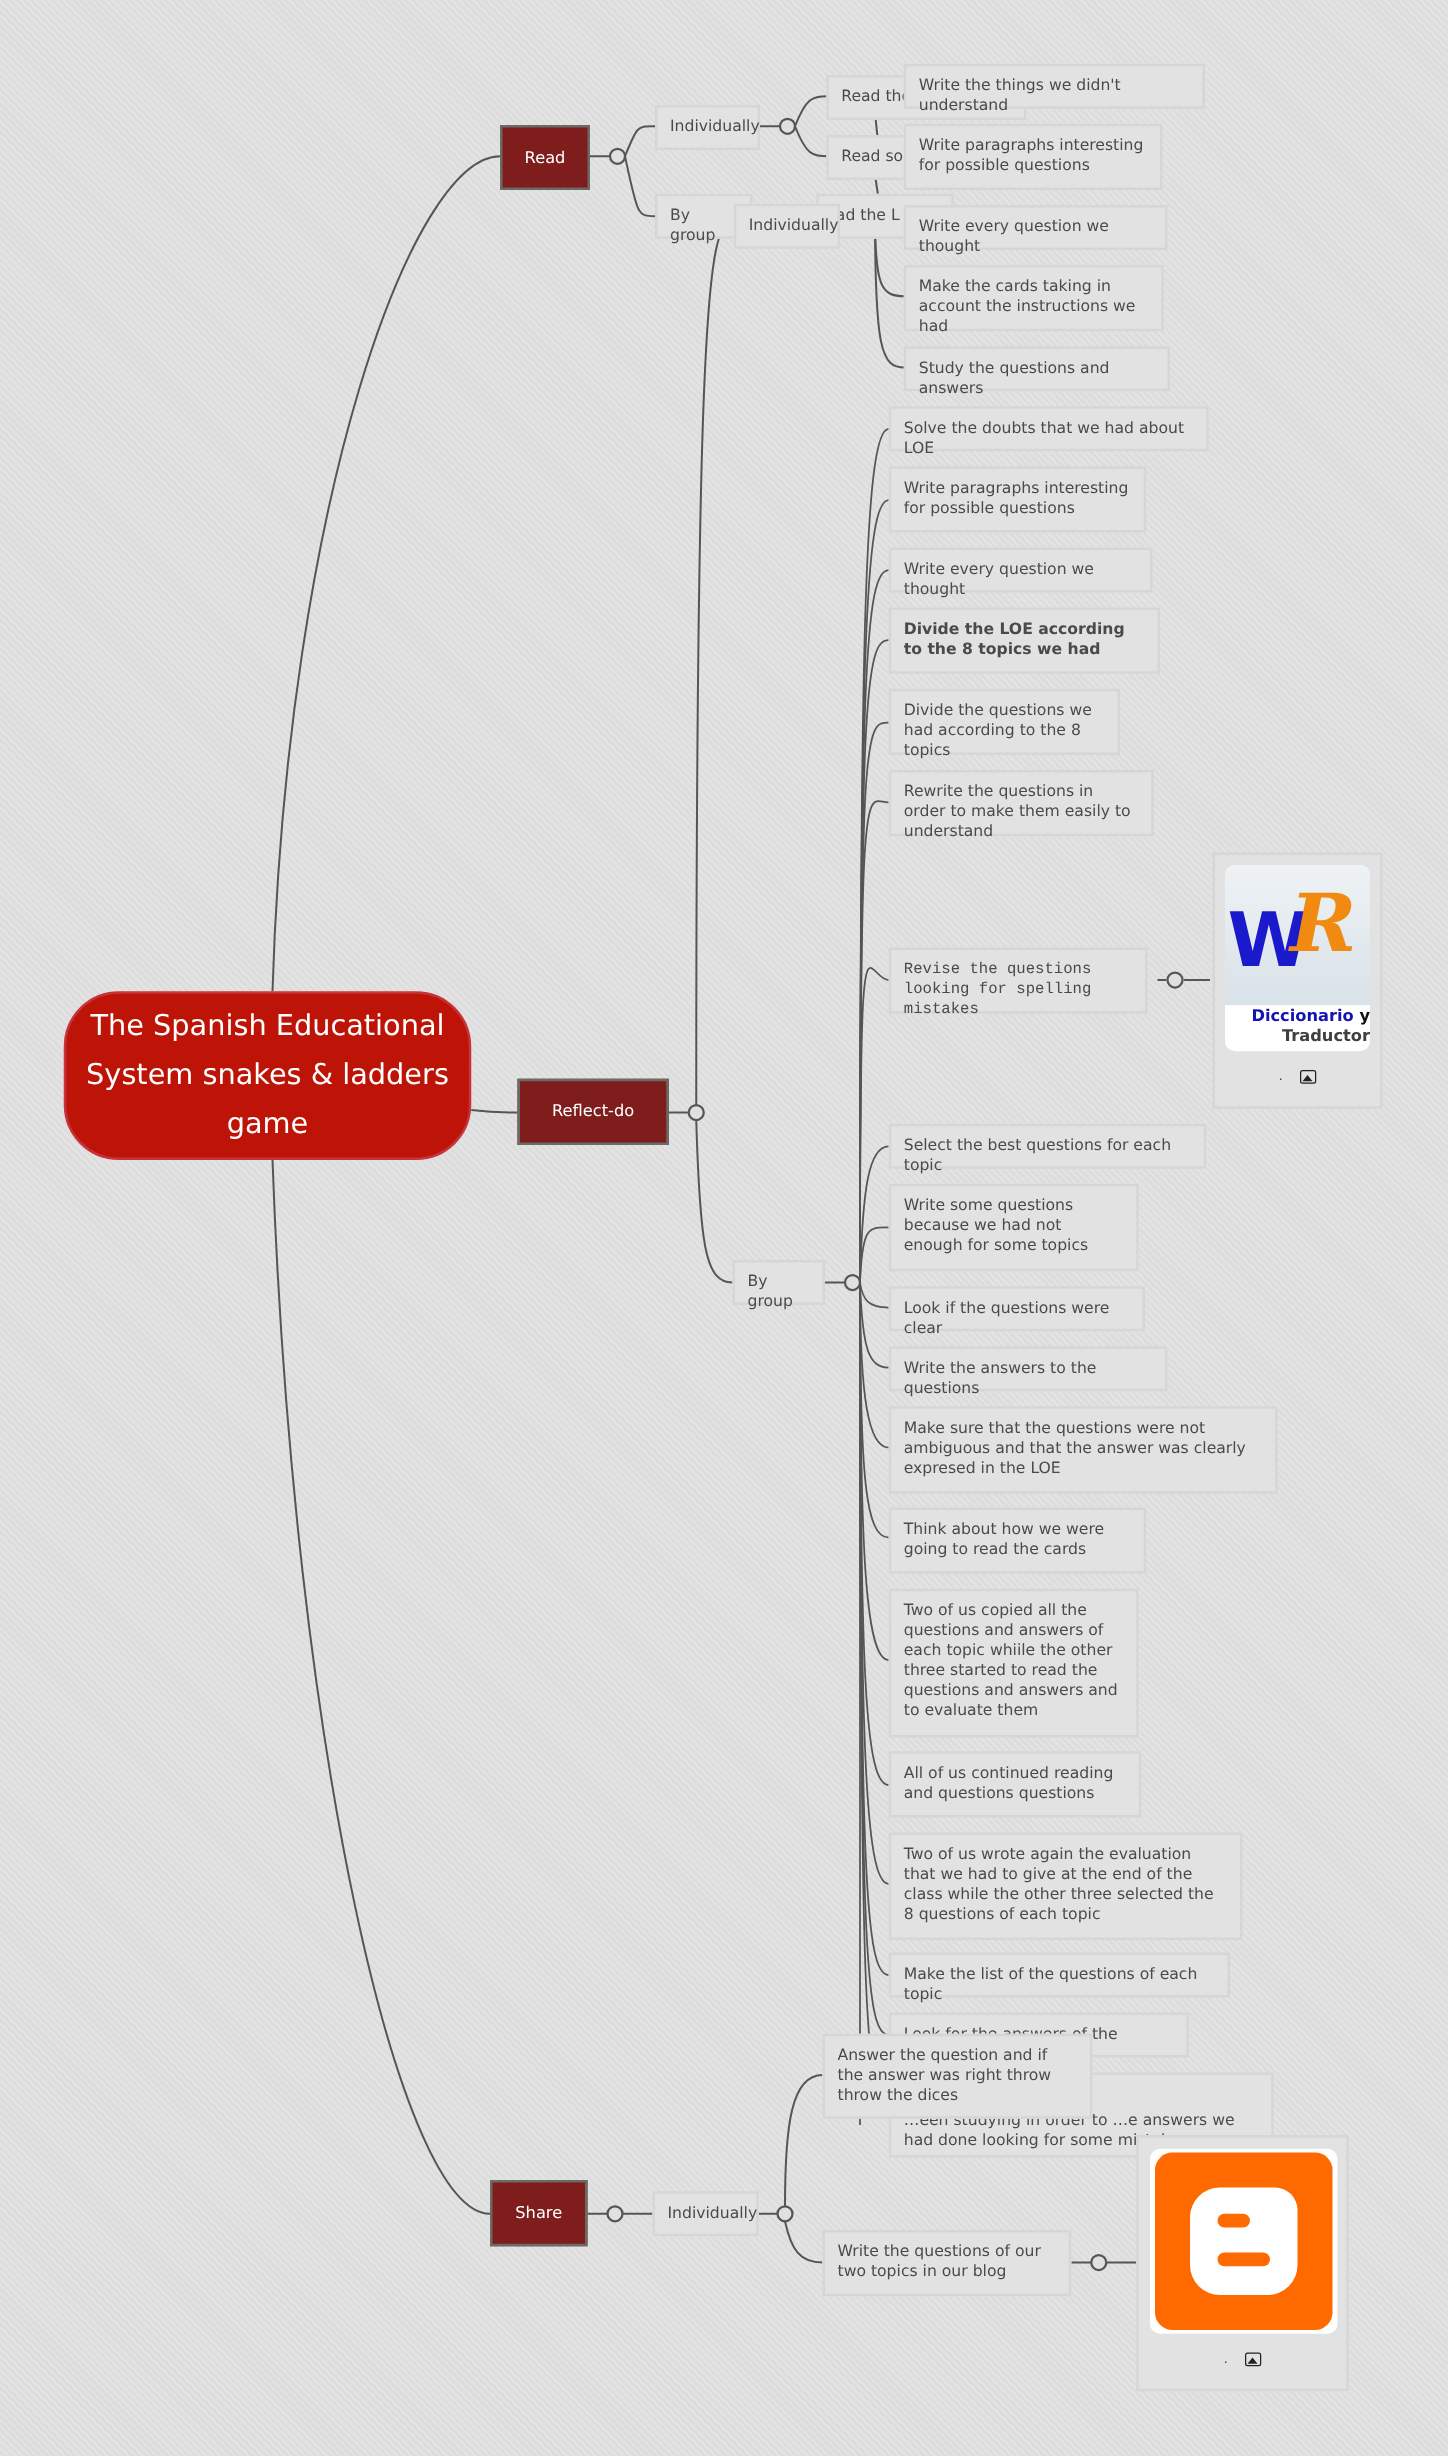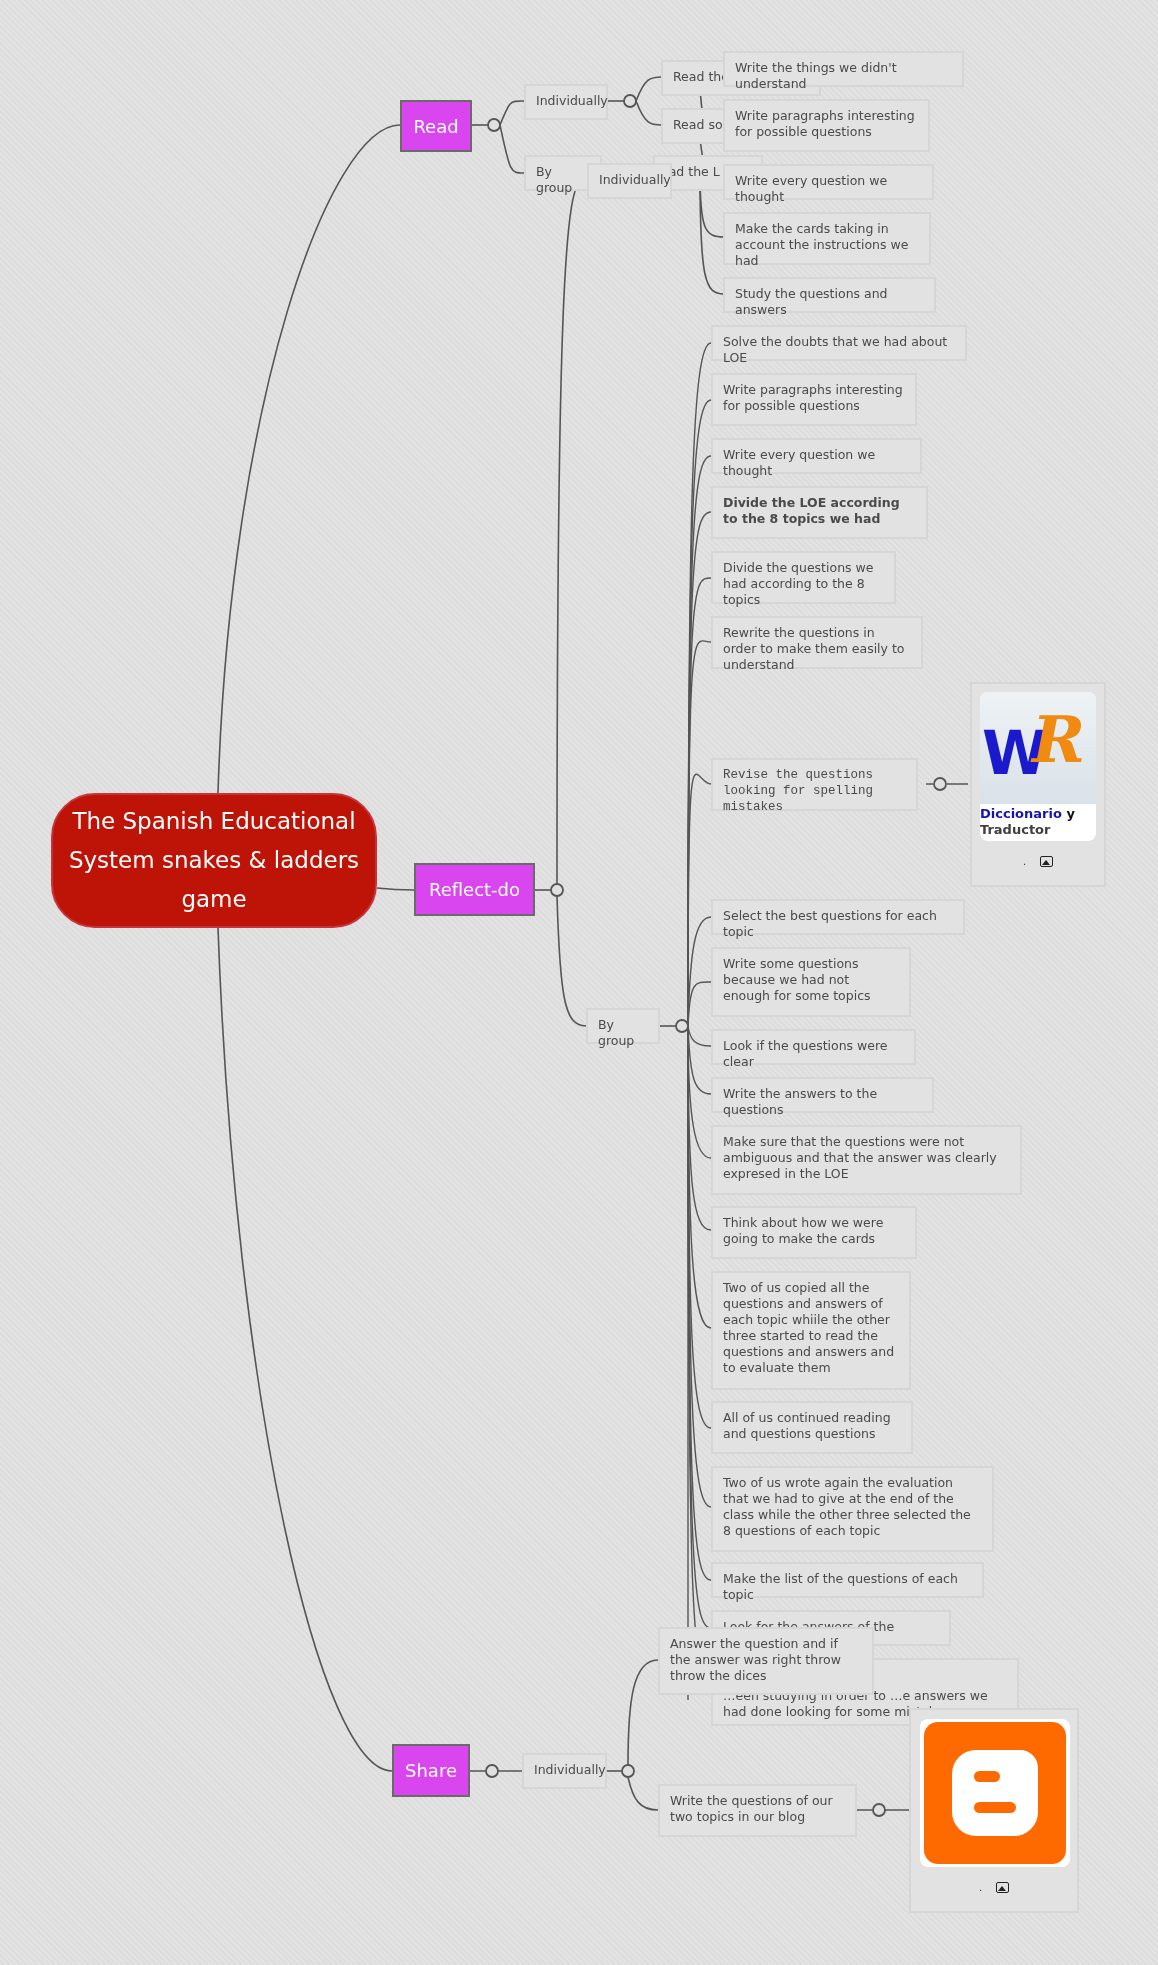--- a/index.html
+++ b/index.html
@@ -11,22 +11,22 @@
   }
   svg.links { position:absolute; left:0; top:0; width:1158px; height:1965px; pointer-events:none; }
   .node {
     position:absolute; box-sizing:border-box;
     background:#e2e2e2; border:2px solid #d6d6d6;
     color:#4a4a4a; font-size:12.5px; line-height:16px;
     padding:7px 10px; white-space:normal;
   }
   .main {
     position:absolute; box-sizing:border-box;
-    background:#d946ef; border:2px solid #6a6a66;
-    color:#fff; font-size:18px; display:flex; align-items:center; justify-content:center;
+    background:#7f1d1d; border:2px solid #6a6a66;
+    color:#fff; font-size:13px; display:flex; align-items:center; justify-content:center;
   }
   .central {
     position:absolute; box-sizing:border-box;
     background:#be1408; border:2px solid #c7333a; border-radius:44px;
     color:#fff; font-size:23px; line-height:39px; text-align:center;
     display:flex; align-items:center; justify-content:center; padding:0 14px;
   }
   .card {
     position:absolute; box-sizing:border-box; background:#e2e2e2; border:2px solid #d6d6d6;
   }
@@ -160,38 +160,38 @@
 <div class="node" style="left:711px;top:551px;width:185px;height:53px;"><span>Divide the questions we had according to the 8 topics</span></div>
 <div class="node" style="left:711px;top:616px;width:212px;height:53px;"><span>Rewrite the questions in order to make them easily to understand</span></div>
 <div class="node" style="left:711px;top:758px;width:207px;height:53px;font-family:Liberation Mono, monospace;"><span>Revise the questions looking for spelling mistakes</span></div>
 
 <div class="card" style="left:970px;top:682px;width:136px;height:205px;">
   <div style="position:absolute;left:8px;top:8px;width:116px;height:149px;background:#fff;border-radius:8px;overflow:hidden;">
     <div style="height:112px;background:linear-gradient(#eef2f5,#d9e2e8);position:relative;">
       <span style="position:absolute;left:2px;top:26px;font:bold 60px 'DejaVu Sans',sans-serif;color:#1a1acc;letter-spacing:-6px;">W</span>
       <span style="position:absolute;left:52px;top:10px;font:italic bold 64px 'DejaVu Serif',serif;color:#f08a10;">R</span>
     </div>
-    <div style="text-align:left;font:bold 13px 'DejaVu Sans',sans-serif;line-height:16px;padding-top:2px;">
+    <div style="text-align:right;font:bold 13px 'DejaVu Sans',sans-serif;line-height:16px;padding-top:2px;">
       <span style="color:#1414b4;">Diccionario</span>
       <span style="color:#111;">y</span><br>
       <span style="color:#404040;">Traductor</span>
     </div>
   </div>
   <div class="caption" style="top:172px;">
     <span>.</span>
     <span class="img-ico"></span>
   </div>
 </div>
 
 <div class="node" style="left:711px;top:899px;width:254px;height:36px;"><span>Select the best questions for each topic</span></div>
 <div class="node" style="left:711px;top:947px;width:200px;height:70px;"><span>Write some questions because we had not enough for some topics</span></div>
 <div class="node" style="left:711px;top:1029px;width:205px;height:36px;"><span>Look if the questions were clear</span></div>
 <div class="node" style="left:711px;top:1077px;width:223px;height:36px;"><span>Write the answers to the questions</span></div>
 <div class="node" style="left:711px;top:1125px;width:311px;height:70px;"><span>Make sure that the questions were not ambiguous and that the answer was clearly expresed in the LOE</span></div>
-<div class="node" style="left:711px;top:1206px;width:206px;height:53px;"><span>Think about how we were going to make the cards</span></div>
+<div class="node" style="left:711px;top:1206px;width:206px;height:53px;"><span>Think about how we were going to read the cards</span></div>
 <div class="node" style="left:711px;top:1271px;width:200px;height:119px;"><span>Two of us copied all the questions and answers of each topic whiile the other three started to read the questions and answers and to evaluate them</span></div>
 <div class="node" style="left:711px;top:1401px;width:202px;height:53px;"><span>All of us continued reading and questions questions</span></div>
 <div class="node" style="left:711px;top:1466px;width:283px;height:86px;"><span>Two of us wrote again the evaluation that we had to give at the end of the class while the other three selected the 8 questions of each topic</span></div>
 <div class="node" style="left:711px;top:1562px;width:273px;height:36px;"><span>Make the list of the questions of each topic</span></div>
 <div class="node" style="left:711px;top:1610px;width:240px;height:36px;"><span>Look for the answers of the questions</span></div>
 <div class="node" style="left:711px;top:1658px;width:308px;height:68px;padding-top:28px;"><span>…een studying in order to …e answers we had done looking for some mistakes</span></div>
 
 <div class="main" style="left:392px;top:1744px;width:78px;height:53px;">
   <span>Share</span>
 </div>

